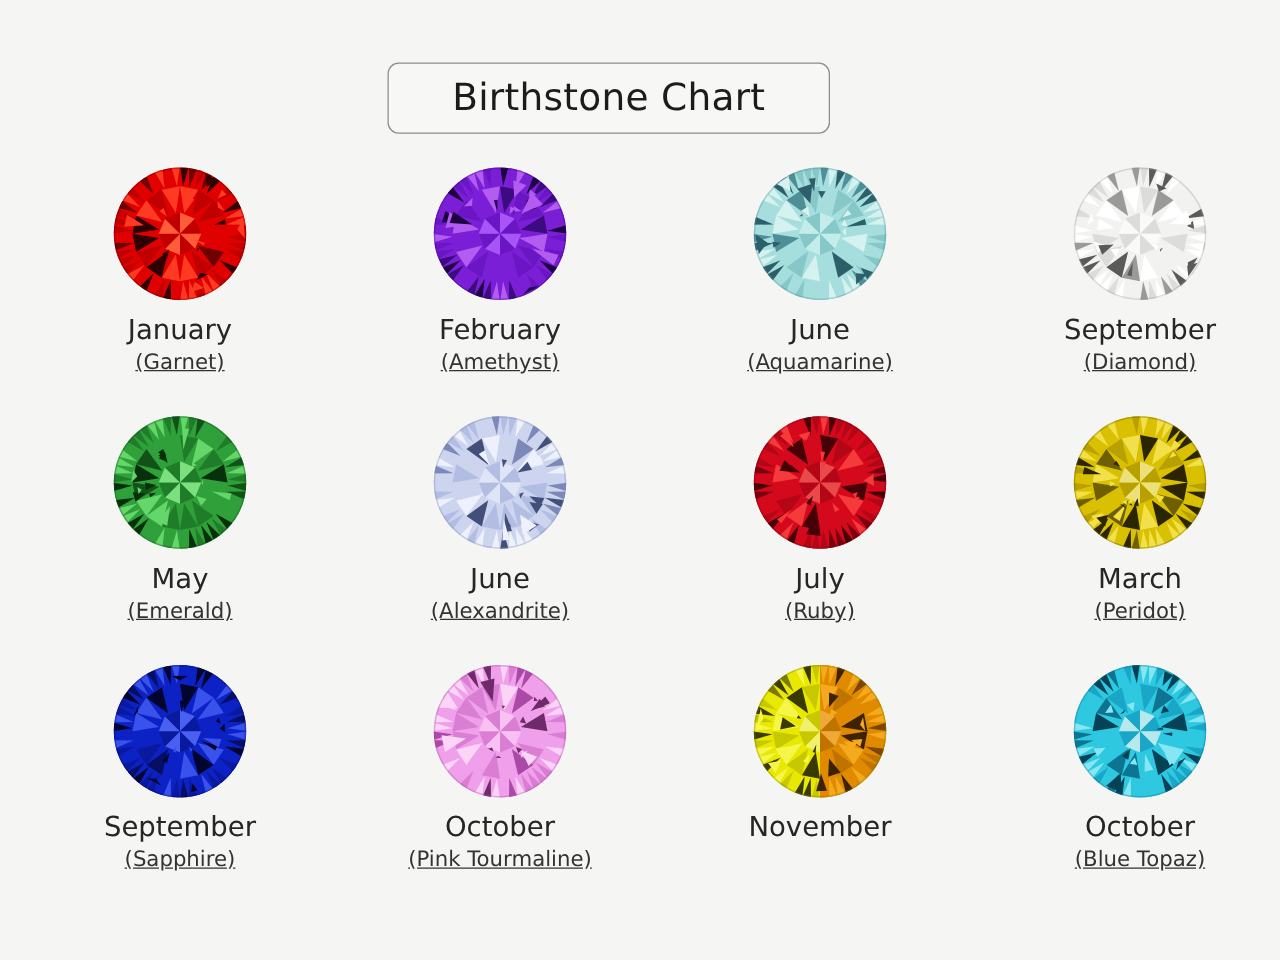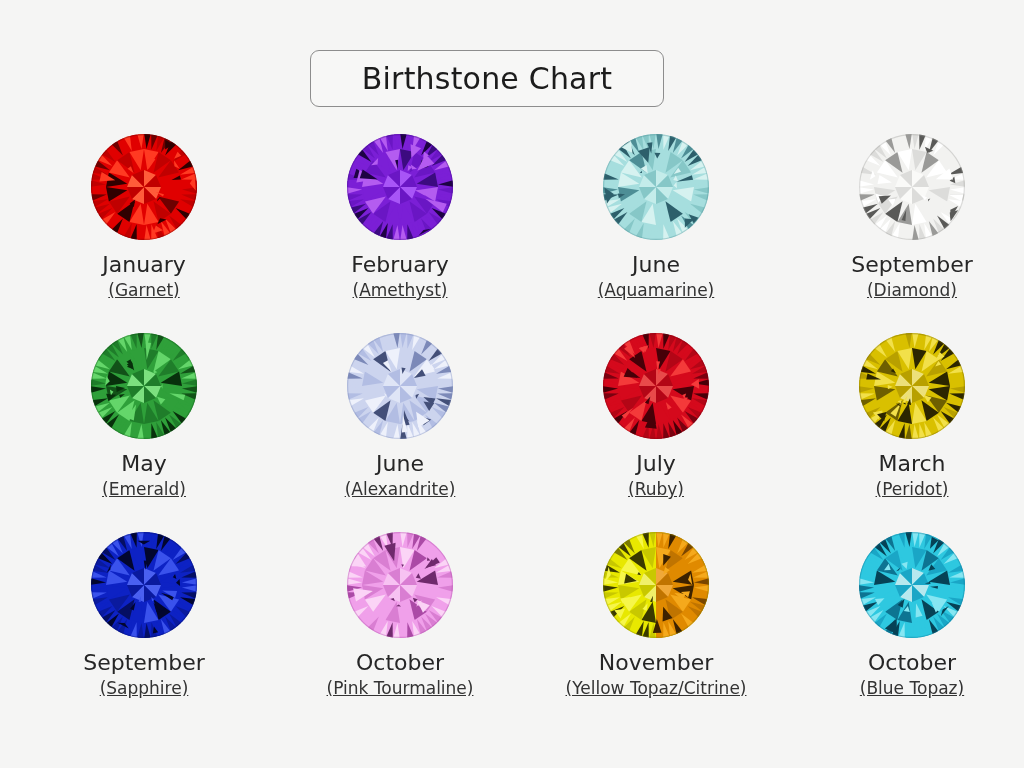--- a/index.html
+++ b/index.html
@@ -1207,21 +1207,20 @@
             <polygon points="20.87,72.78 28.49,66.01 18.41,67.58" fill="#f6f64a"></polygon>
             <polygon points="61.27,22.95 61.19,34.81 68.92,25.82" fill="#3c2200"></polygon>
             <polygon points="44.63,79.84 45.63,72.17 40.45,77.92" fill="#f6f64a"></polygon>
             <polygon points="83.66,62.68 72.45,61.96 80.67,69.61" fill="#f5a91c"></polygon>
             <polygon points="59.56,101.68 54.87,88.09 50.87,101.90" fill="#3c2200"></polygon>
           </g>
           <circle cx="54" cy="54" r="52.4" fill="none" stroke="#7a7a00" stroke-opacity="0.35" stroke-width="1.2"></circle>
         </svg>
       </div>
       <div class="gem-month">November</div>
-      <div class="gem-stone">(Yellow Topaz/Citrine)</div>
     </div>
     <div class="gem-cell">
       <div class="gem-figure">
         <svg viewBox="0 0 108 108" width="108" height="108">
           <defs>
             <clipPath id="clip11">
               <circle cx="54" cy="54" r="53"></circle>
             </clipPath>
           </defs>
           <g clip-path="url(#clip11)">

